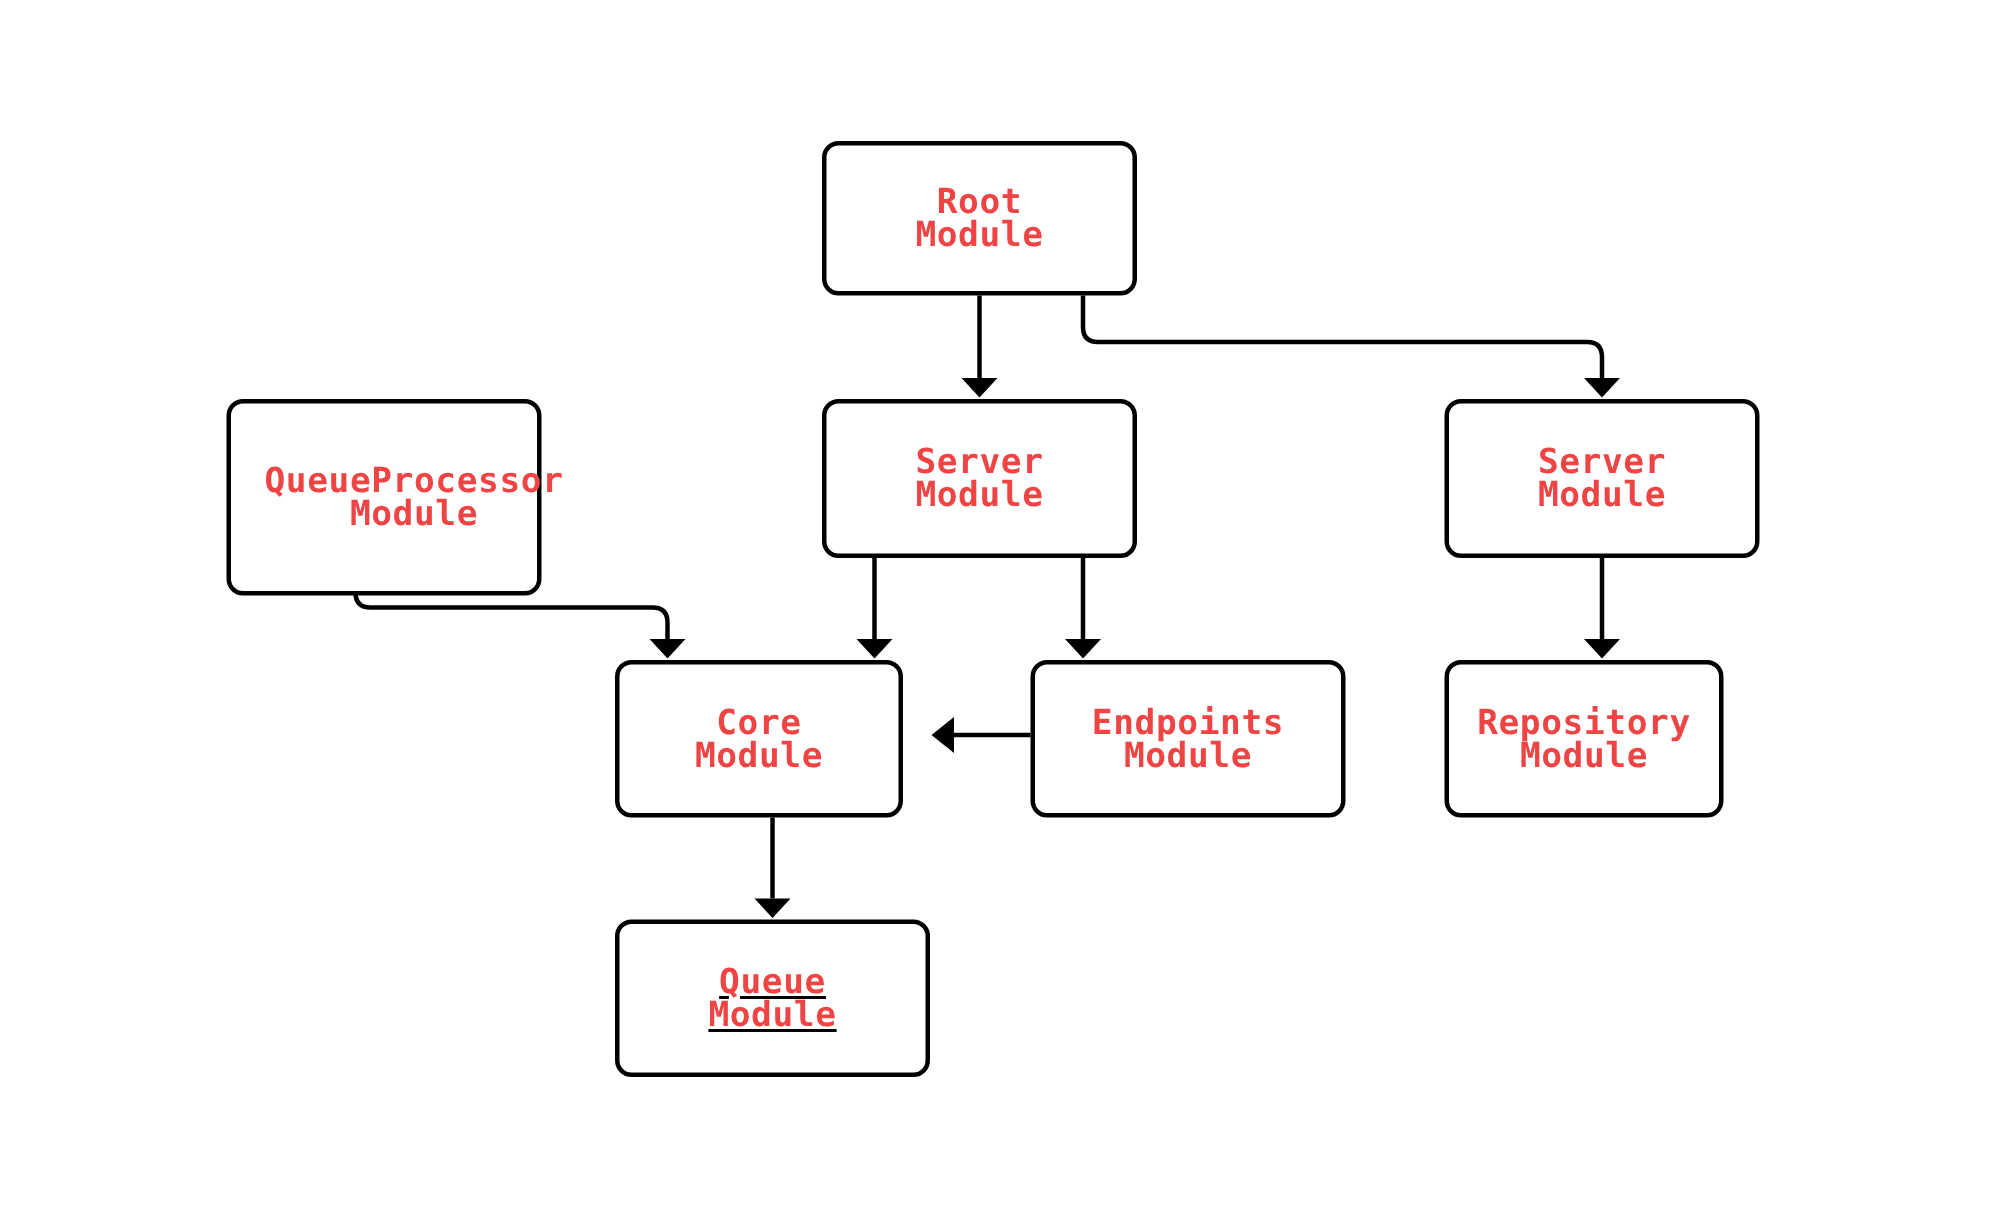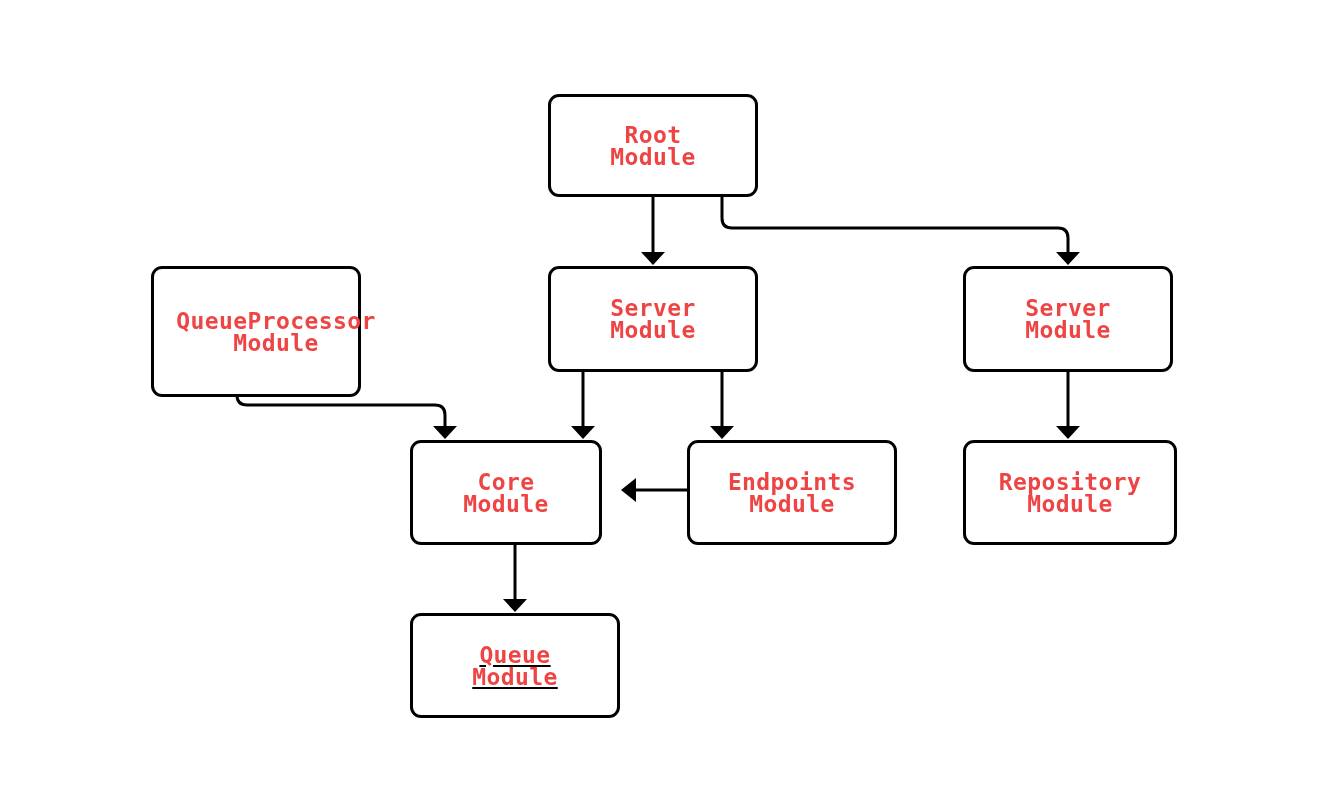--- a/index.html
+++ b/index.html
@@ -126,21 +126,21 @@
   <div class="node" style="left:410px; top:440px; width:192px; height:105px;">
     <div class="node-line">Core</div>
     <div class="node-line">Module</div>
   </div>
 
   <div class="node" style="left:687px; top:440px; width:210px; height:105px;border-radius:11px;">
     <div class="node-line">Endpoints</div>
     <div class="node-line">Module</div>
   </div>
 
-  <div class="node" style="left:963px; top:440px; width:214px; height:105px;">
+  <div class="node" style="left:963px; top:440px; width:186px; height:105px;">
     <div class="node-line">Repository</div>
     <div class="node-line">Module</div>
   </div>
 
   <div class="node" style="left:410px; top:613px; width:210px; height:105px;text-decoration:underline;">
     <div class="node-line">Queue</div>
     <div class="node-line">Module</div>
   </div>
 
 </div>

